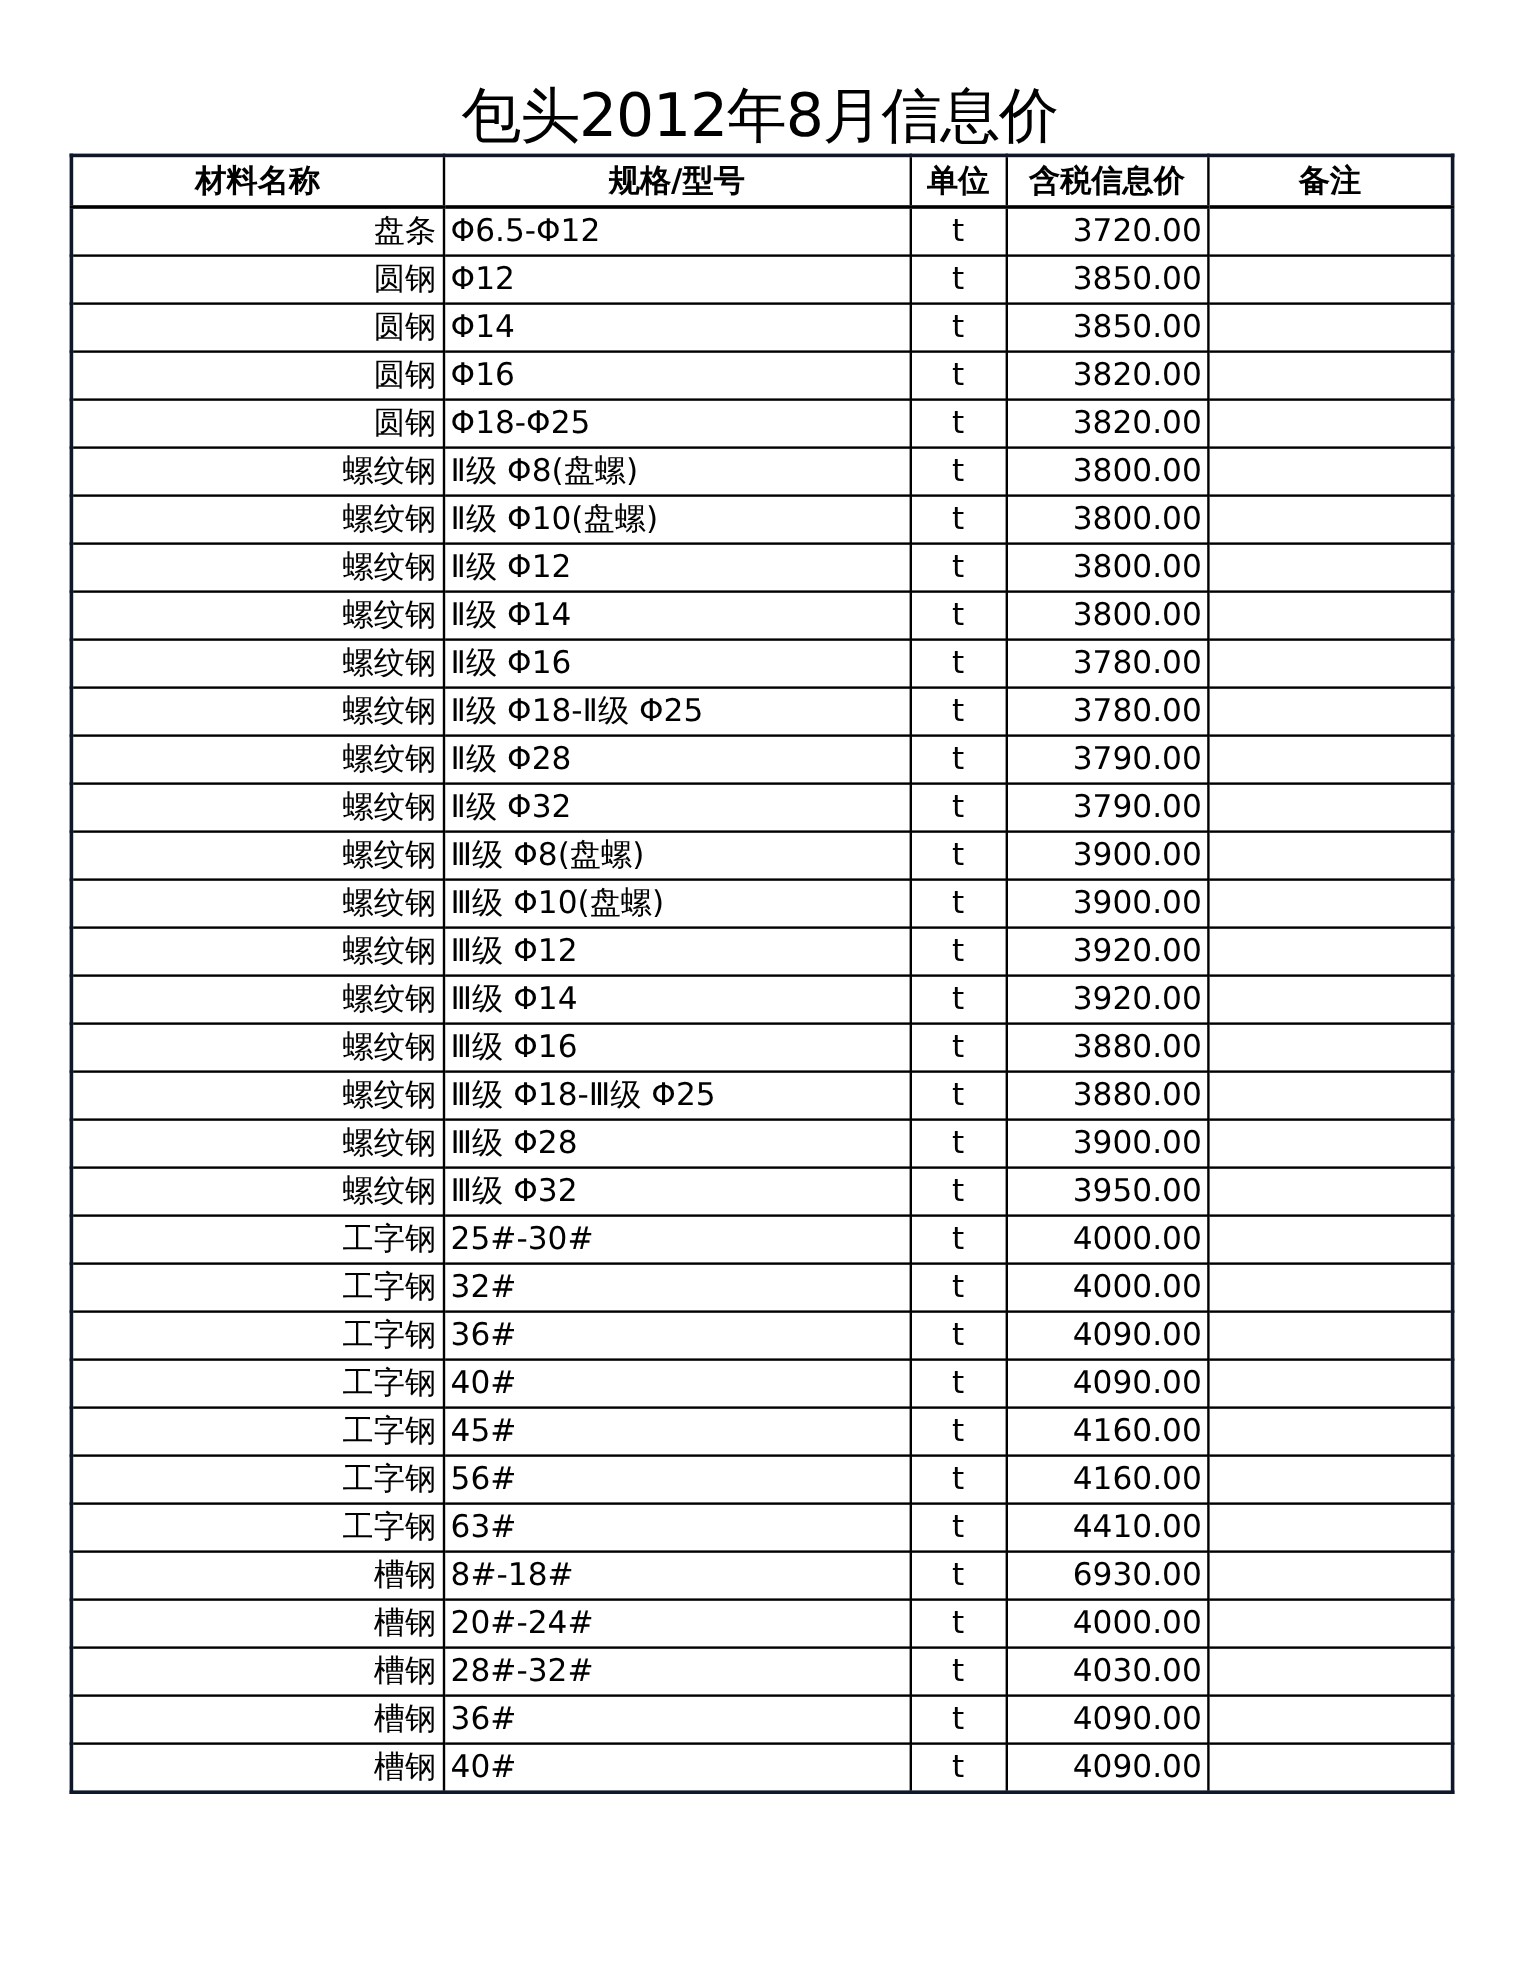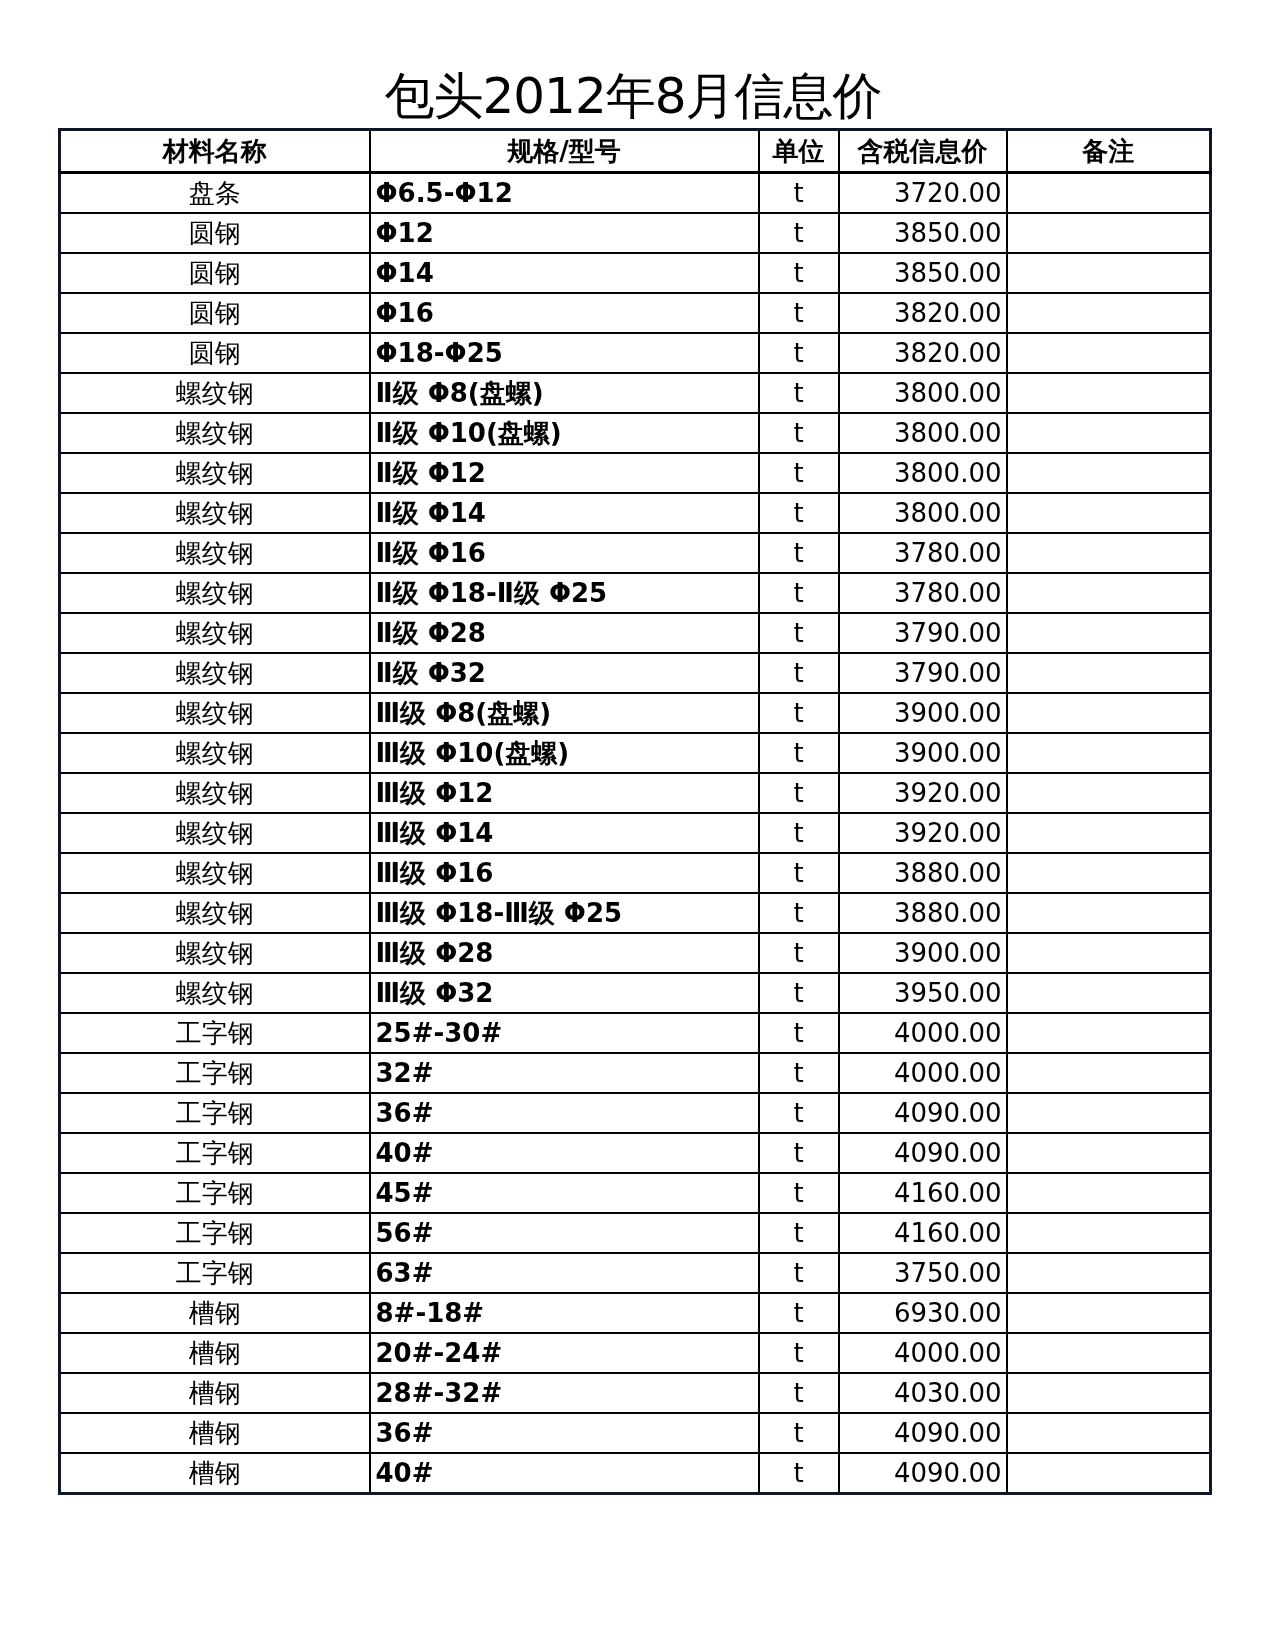--- a/index.html
+++ b/index.html
@@ -52,22 +52,22 @@
       font-size: 26px;
       line-height: 38px;
     }
     table.price-table thead th {
       height: 40px;
       font-weight: bold;
       text-align: center;
       font-size: 26px;
       border-bottom: 3px solid #000;
     }
-    table.price-table td.name { text-align: center; }
-    table.price-table td.spec { text-align: left; font-weight: bold; }
+    table.price-table td.name { text-align: right; }
+    table.price-table td.spec { text-align: left; }
     table.price-table td.unit { text-align: center; }
     table.price-table td.price { text-align: right; padding-right: 4px; padding-left: 36px; }
     table.price-table td.note { text-align: left; }
   </style>
 </head>
 <body>
 
 <div class="title">包头2012年8月信息价</div>
 
 <table class="price-table">
@@ -274,21 +274,21 @@
         <td class="name">工字钢</td>
         <td class="spec">56#</td>
         <td class="unit">t</td>
         <td class="price">4160.00</td>
         <td class="note"></td>
       </tr>
       <tr>
         <td class="name">工字钢</td>
         <td class="spec">63#</td>
         <td class="unit">t</td>
-        <td class="price">3750.00</td>
+        <td class="price">4410.00</td>
         <td class="note"></td>
       </tr>
       <tr>
         <td class="name">槽钢</td>
         <td class="spec">8#-18#</td>
         <td class="unit">t</td>
         <td class="price">6930.00</td>
         <td class="note"></td>
       </tr>
       <tr>

